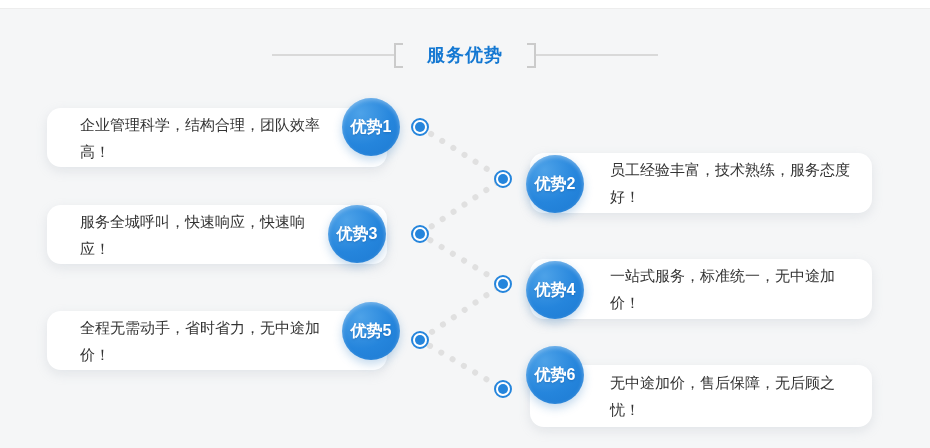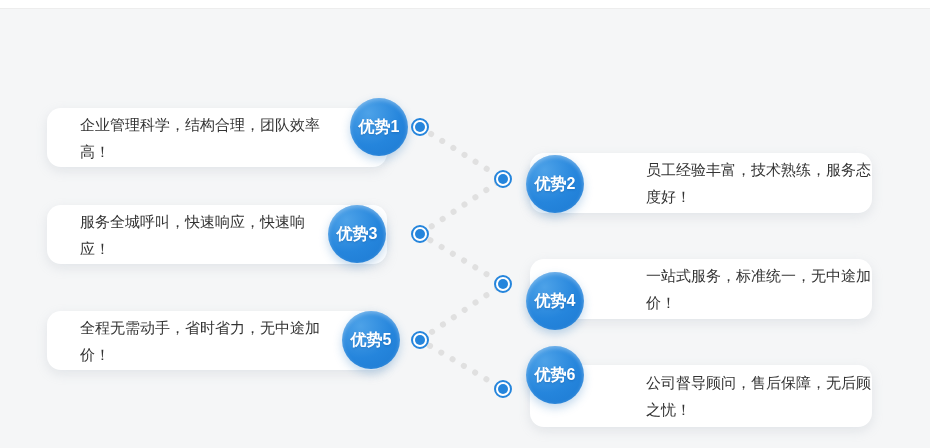--- a/index.html
+++ b/index.html
@@ -44,74 +44,81 @@
     stroke-dasharray:0.1 13;stroke-linecap:round;
   }
   
   .card{
     position:absolute;background:var(--card);border-radius:14px;
     box-shadow:0 4px 12px rgba(150,160,175,0.20);
     display:flex;align-items:center;box-sizing:border-box;
   }
   .card p{margin:0;font-size:15px;line-height:27px;color:var(--text);width:252px;}
   .side-left .card p{margin-left:33px;}
-  .side-right .card p{margin-left:116px;}
+  .side-right .card p{margin-left:80px;}
   
   .badge{
     position:absolute;width:58px;height:58px;border-radius:50%;
     background:radial-gradient(circle at 32% 26%, var(--accent-light) 0%, var(--accent) 55%, var(--accent-dark) 100%);
     box-shadow:0 4px 10px rgba(40,120,190,0.28), inset 0 2px 4px rgba(255,255,255,0.35);
     display:flex;align-items:center;justify-content:center;
     color:#fff;font-size:16px;font-weight:bold;
     text-shadow:0 1px 2px rgba(0,60,120,0.25);
   }
   
   .bullet{
     position:absolute;width:14px;height:14px;border-radius:50%;
     background:#fff;border:2px solid var(--accent);box-sizing:content-box;
   }
   .bullet::after{
     content:'';position:absolute;left:2px;top:2px;right:2px;bottom:2px;
     background:var(--accent);border-radius:50%;
   }
   
   .i1 .card{left:47px;top:108px;width:340px;height:59px;}
-  .i1 .badge{left:350px;top:98px;}
+  .i1 .badge{left:342px;top:98px;}
   .i1 .bullet{left:411px;top:118px;}
 
   .i2 .card{left:530px;top:153px;width:342px;height:60px;}
   .i2 .badge{left:526px;top:155px;}
   .i2 .bullet{left:494px;top:170px;}
 
   .i3 .card{left:47px;top:205px;width:340px;height:59px;}
   .i3 .badge{left:328px;top:205px;}
   .i3 .bullet{left:411px;top:225px;}
 
   .i4 .card{left:530px;top:259px;width:342px;height:60px;}
-  .i4 .badge{left:526px;top:272px;}
+  .i4 .badge{left:526px;top:261px;}
   .i4 .bullet{left:494px;top:275px;}
 
   .i5 .card{left:47px;top:311px;width:340px;height:59px;}
-  .i5 .badge{left:342px;top:311px;}
+  .i5 .badge{left:342px;top:302px;}
   .i5 .bullet{left:411px;top:331px;}
 
   .i6 .card{left:530px;top:365px;width:342px;height:62px;}
   .i6 .badge{left:526px;top:346px;}
   .i6 .bullet{left:494px;top:380px;}
 </style>
 </head>
 <body>
 
 <div class="stage">
   <div class="topstrip"></div>
 
   <svg class="connector" viewBox="0 0 930 448" xmlns="http://www.w3.org/2000/svg">
     <polyline points="420,127 503,179 420,234 503,284 420,340 503,389"></polyline>
   </svg>
 
+  <div class="header">
+    <span class="hline"></span>
+    <span class="bracket bl"></span>
+    <h2 class="title">服务优势</h2>
+    <span class="bracket br"></span>
+    <span class="hline"></span>
+  </div>
 
   <div class="item i1 side-left">
     <div class="card">
       <p>企业管理科学，结构合理，团队效率高！</p>
     </div>
     <div class="badge">优势1</div>
     <div class="bullet"></div>
   </div>
 
   <div class="item i2 side-right">
@@ -141,18 +148,18 @@
   <div class="item i5 side-left">
     <div class="card">
       <p>全程无需动手，省时省力，无中途加价！</p>
     </div>
     <div class="badge">优势5</div>
     <div class="bullet"></div>
   </div>
 
   <div class="item i6 side-right">
     <div class="card">
-      <p>公司督导顾问，售后保障，无后顾之忧！</p>
+      <p>无中途加价，售后保障，无后顾之忧！</p>
     </div>
     <div class="badge">优势6</div>
     <div class="bullet"></div>
   </div>
 </div>
 
 </body></html>

